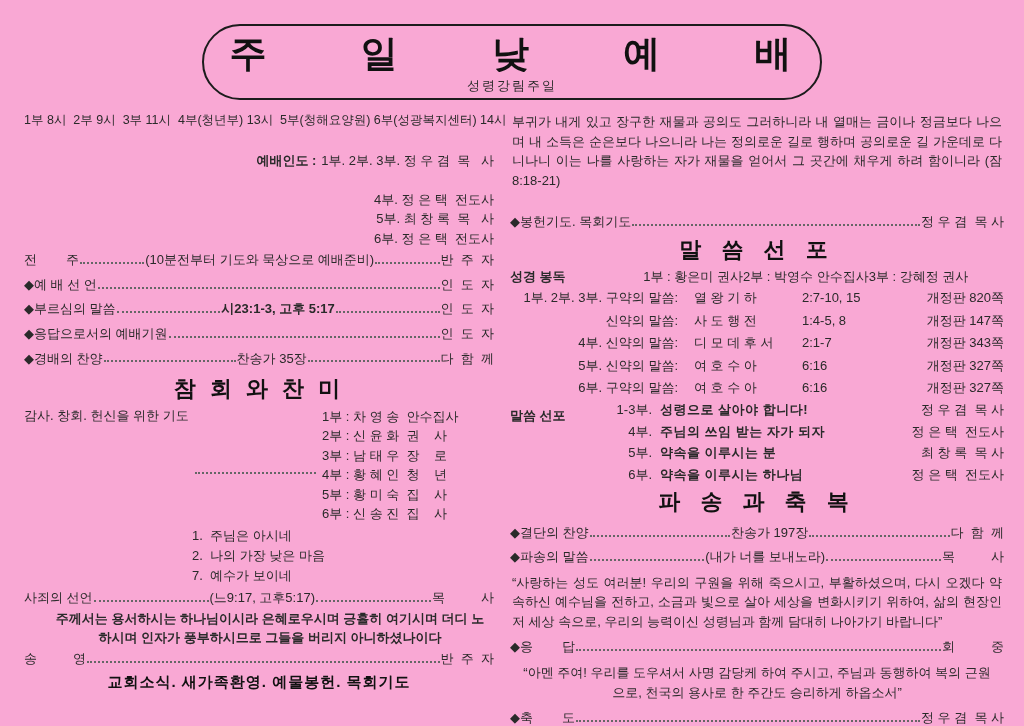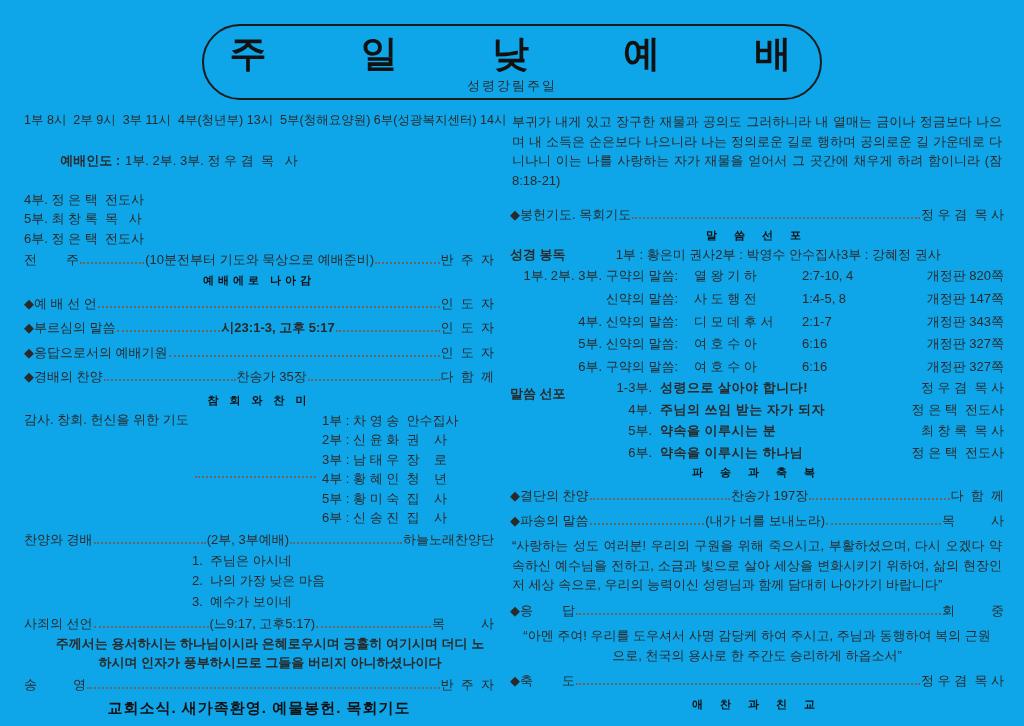--- a/index.html
+++ b/index.html
@@ -1,51 +1,51 @@
 <!DOCTYPE html>
 <html><head>
 <meta charset="utf-8">
 <style>
   html,body{margin:0;padding:0;background:#ffffff;}
-  .page{width:1024px;height:726px;background:#0ea5e9;color:#2a2a2a;position:relative;overflow:hidden;
+  .page{width:1024px;height:726px;background:#f9a8d4;color:#2a2a2a;position:relative;overflow:hidden;
         font-family:"Liberation Sans","DejaVu Sans",sans-serif;font-size:13px;line-height:1.35;}
   
   .title-box{width:616px;margin:24px auto 6px;border:2px solid #1c1c1c;border-radius:42px;
              text-align:center;padding:3px 0 4px;}
   .title{font-size:37px;font-weight:600;letter-spacing:3px;word-spacing:78px;white-space:nowrap;color:#111;}
   .subtitle{font-size:13px;letter-spacing:2px;margin-top:-2px;}
   
   .columns{display:flex;gap:16px;padding:6px 20px 0 24px;align-items:flex-start;}
   .col.left{width:470px;flex:none;}
   .col.right{flex:1;min-width:0;}
   
   .row{display:flex;align-items:center;gap:1px;margin:3px 0;}
   .row.sp{margin:7px 0;}
   .lbl,.rt,.ctr{white-space:pre;}
   .ldr{flex:1;min-width:10px;border-bottom:2px dotted #666;align-self:center;height:6px;}
   .bold{font-weight:bold;}
-  .sec{font-weight:bold;text-align:center;font-size:11px;letter-spacing:4px;margin:4px 0 3px;color:#111;}
+  .sec{font-weight:bold;text-align:center;font-size:22px;letter-spacing:4px;margin:4px 0 3px;color:#111;}
   .sec.small{font-size:15px;letter-spacing:1px;}
   .sec.wide{letter-spacing:7px;}
   
   .times{text-align:center;font-size:12.5px;white-space:pre;margin-bottom:2px;}
-  .leaders{text-align:left;line-height:1.5;}
+  .leaders{text-align:right;line-height:1.5;}
   .leaders .ln{white-space:pre;}
   .leaders .ln .bold{margin-right:5px;}
   .prayer{display:flex;align-items:flex-start;gap:6px;margin:2px 0;}
   .prayer .ldr{margin-top:9px;flex:1;}
   .prayer-list{width:172px;flex:none;line-height:1.5;}
   .prayer-list div{white-space:pre;}
   .songs{margin:1px 0 2px 168px;line-height:1.55;}
   .songs div{white-space:pre;}
   .abs-body{text-align:center;margin:0 4px 2px 26px;line-height:1.45;font-weight:bold;}
   
-  .scripture{text-align:justify;line-height:1.5;padding:0 2px;margin-bottom:16px;}
+  .scripture{text-align:justify;line-height:1.5;padding:0 2px;margin-bottom:23px;}
   .readers{display:flex;align-items:baseline;margin:2px 0;gap:24px;}
-  .readers-list{flex:1;display:flex;justify-content:flex-start;padding:0 8px 0 26px;}
+  .readers-list{flex:1;display:flex;justify-content:center;padding:0 8px 0 26px;}
   .readers-list span{white-space:pre;}
   .readings{display:grid;grid-template-columns:168px 120px 106px 1fr;row-gap:5px;margin:4px 0 2px;}
   .readings span{white-space:pre;}
   .readings .part{text-align:right;}
   .readings .book{padding-left:16px;}
   .readings .verse{padding-left:4px;}
   .readings .pagecell{text-align:right;}
   .sermon{position:relative;margin:4px 0 1px;}
   .sermon-label{position:absolute;left:0;top:6px;}
   .sermon-row{display:grid;grid-template-columns:150px 1fr 112px;margin:4px 0;}
@@ -84,21 +84,20 @@
       </div>
 
       <div class="row">
         <span class="lbl">전        주</span>
         <span class="ldr"></span>
         <span class="ctr">(10분전부터 기도와 묵상으로 예배준비)</span>
         <span class="ldr"></span>
         <span class="rt">반  주  자</span>
       </div>
 
-      <div class="sec">예배에로 나아감</div>
 
       <div class="row sp">
         <span class="lbl">◆예 배 선 언</span>
         <span class="ldr"></span>
         <span class="rt">인  도  자</span>
       </div>
       <div class="row sp">
         <span class="lbl">◆부르심의 말씀</span>
         <span class="ldr"></span>
         <span class="ctr bold">시23:1-3, 고후 5:17</span>
@@ -127,32 +126,25 @@
 
         <div>1부 : 차 영 송  안수집사</div>
             <div>2부 : 신 윤 화  권    사</div>
             <div>3부 : 남 태 우  장    로</div>
             <div>4부 : 황 혜 인  청    년</div>
             <div>5부 : 황 미 숙  집    사</div>
             <div>6부 : 신 송 진  집    사</div>
           </div>
       </div>
 
-      <div class="row">
-        <span class="lbl">찬양와 경배</span>
-        <span class="ldr"></span>
-        <span class="ctr">(2부, 3부예배)</span>
-        <span class="ldr"></span>
-        <span class="rt">하늘노래찬양단</span>
-      </div>
       <div class="songs">
 
       <div>1.  주님은 아시네</div>
           <div>2.  나의 가장 낮은 마음</div>
-          <div>3.  예수가 보이네</div>
+          <div>7.  예수가 보이네</div>
         </div>
 
       <div class="row">
         <span class="lbl">사죄의 선언</span>
         <span class="ldr"></span>
         <span class="ctr">(느9:17, 고후5:17)</span>
         <span class="ldr"></span>
         <span class="rt">목          사</span>
       </div>
       <div class="abs-body">주께서는 용서하시는 하나님이시라 은혜로우시며 긍휼히 여기시며 더디 노하시며 인자가 풍부하시므로 그들을 버리지 아니하셨나이다</div>
@@ -185,21 +177,21 @@
         <span>1부 : 황은미 권사</span>
             <span>2부 : 박영수 안수집사</span>
             <span>3부 : 강혜정 권사</span>
           </div>
       </div>
 
       <div class="readings">
 
           <span class="part">1부. 2부. 3부. 구약의 말씀:</span>
           <span class="book">열 왕 기 하</span>
-          <span class="verse">2:7-10, 4</span>
+          <span class="verse">2:7-10, 15</span>
           <span class="pagecell">개정판 820쪽</span>
 
           <span class="part">신약의 말씀:</span>
           <span class="book">사 도 행 전</span>
           <span class="verse">1:4-5, 8</span>
           <span class="pagecell">개정판 147쪽</span>
 
           <span class="part">4부. 신약의 말씀:</span>
           <span class="book">디 모 데 후 서</span>
           <span class="verse">2:1-7</span>

